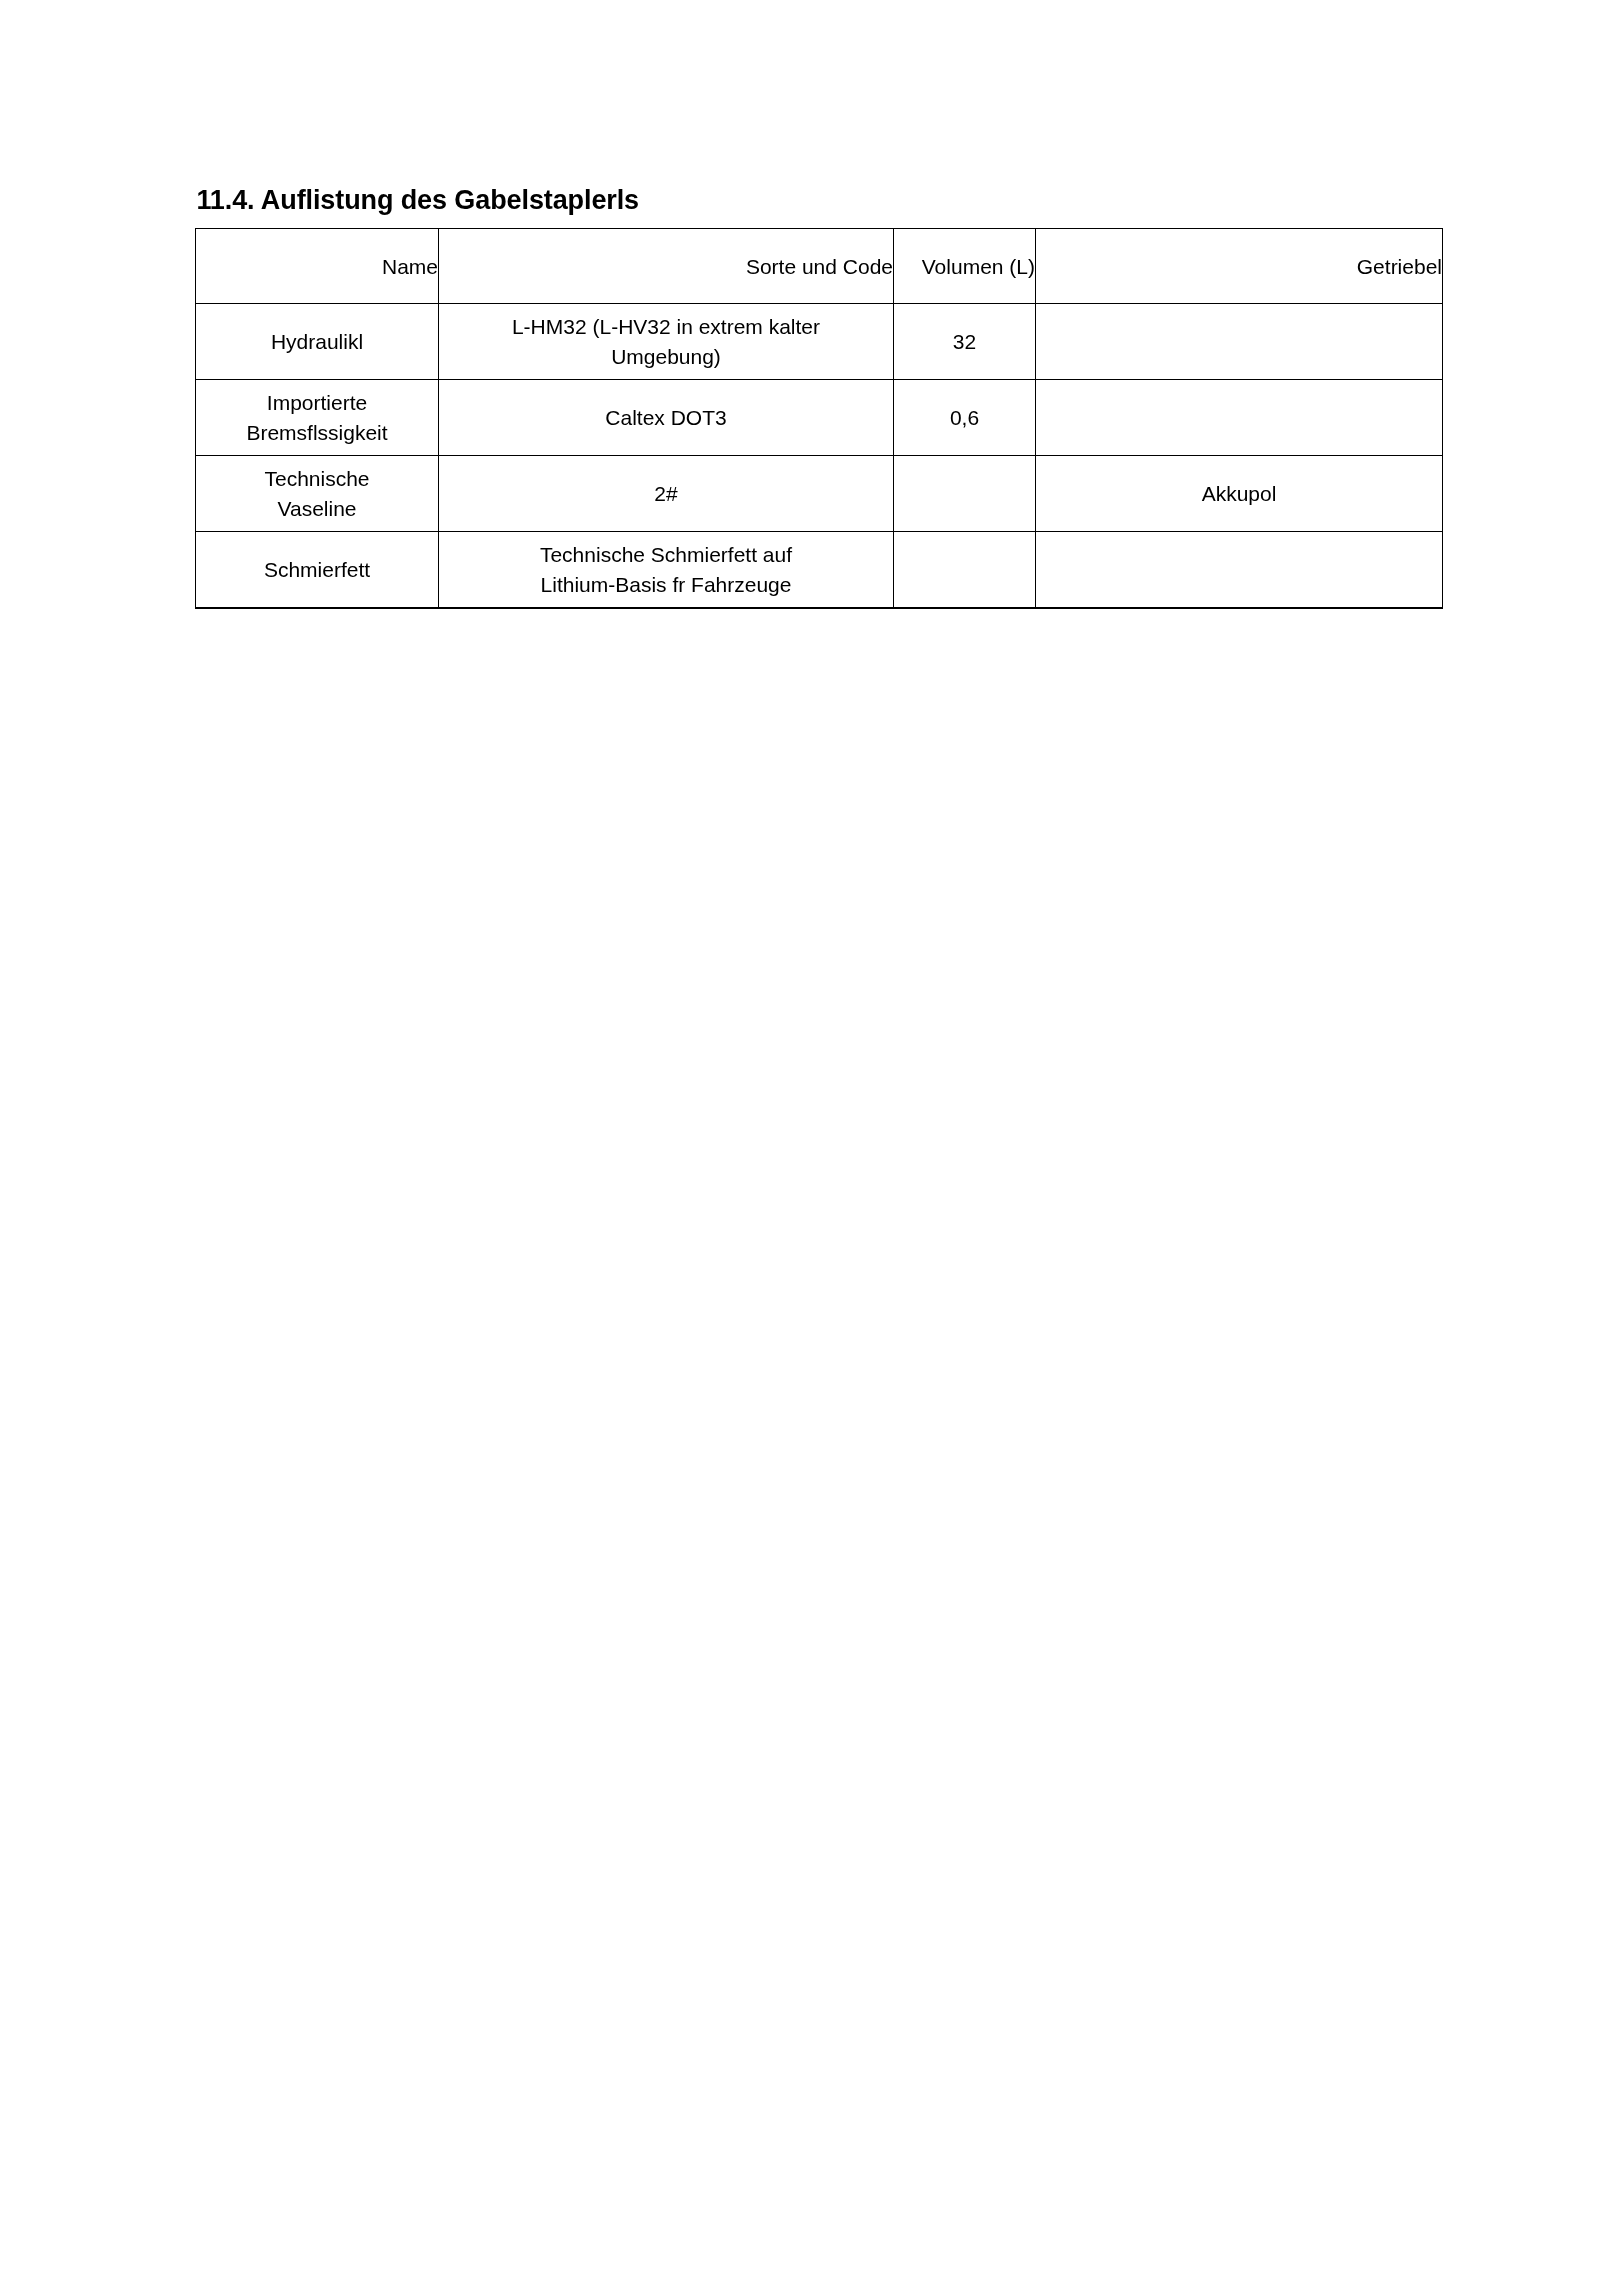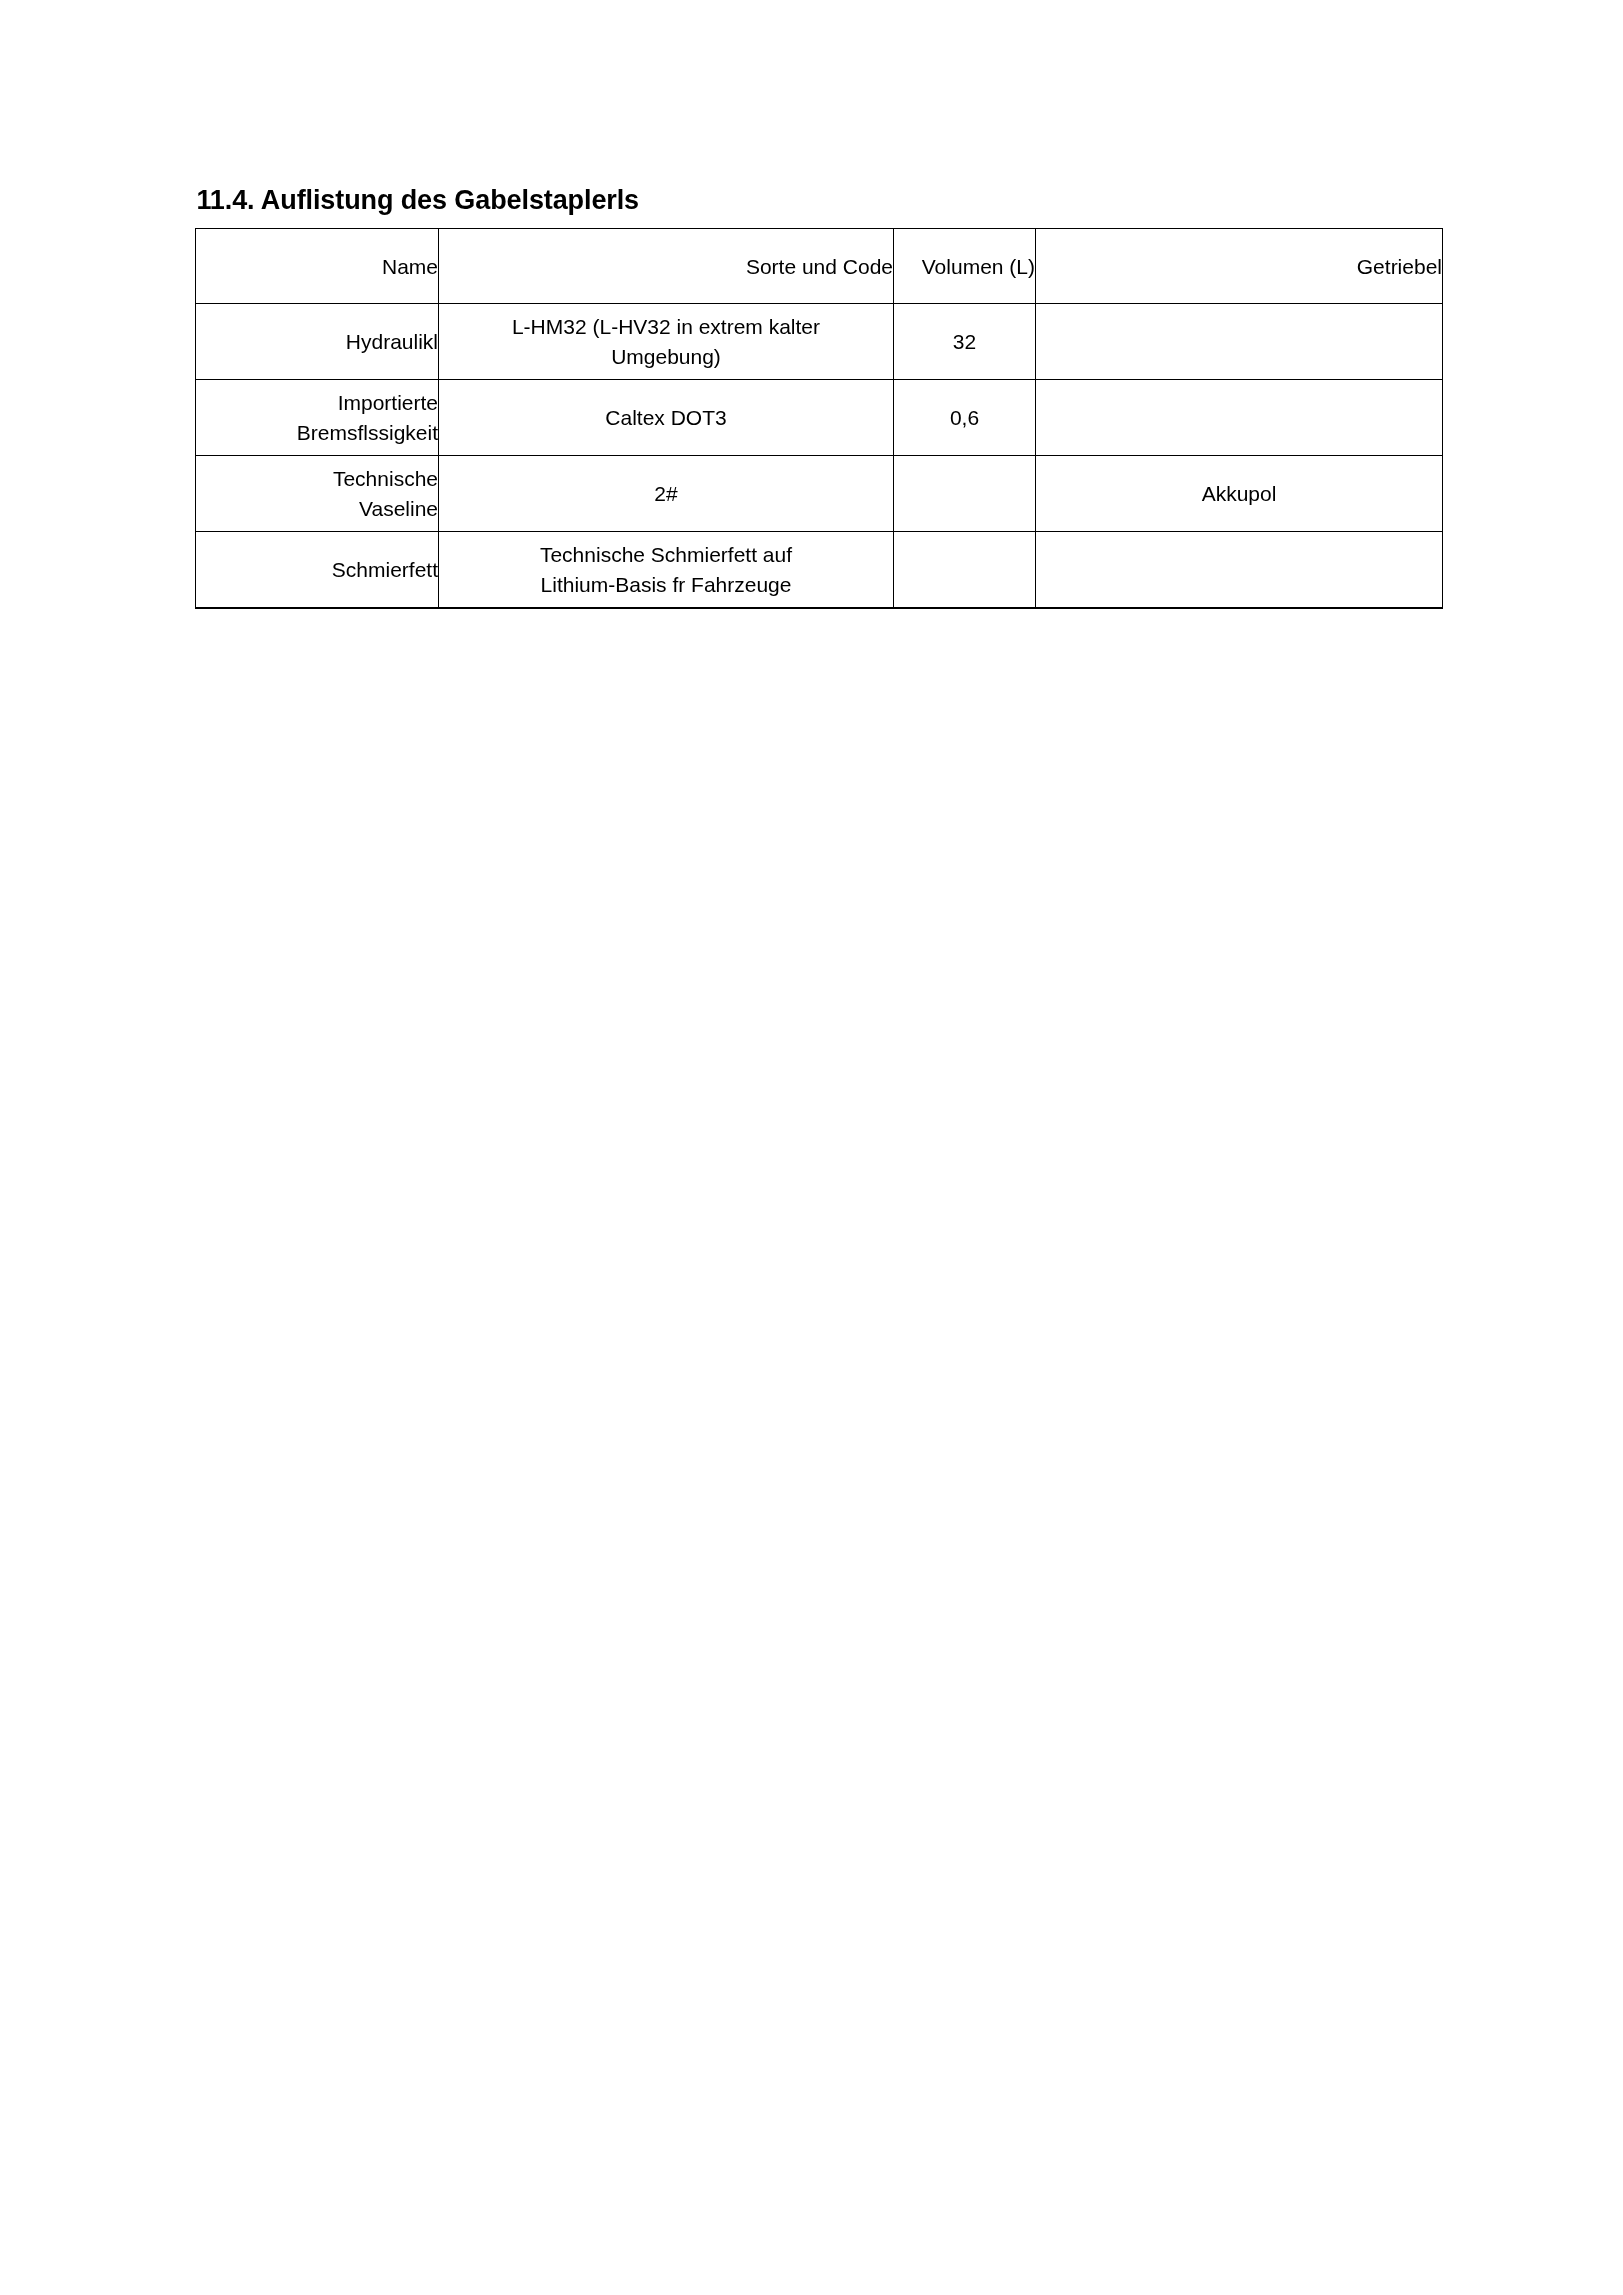--- a/index.html
+++ b/index.html
@@ -61,21 +61,21 @@
     font-size: 22px;
     border-top-width: 2.7px;
   }
   tbody tr td {
     height: 75px;
   }
   tbody tr:last-child td {
     border-bottom-width: 2.7px;
   }
   .cell-name {
-    text-align: right;
+    text-align: center;
     padding: 4.1px 8.2px 4.1px 12.3px;
   }
   .cell-center {
     text-align: center;
     padding: 4.1px 9.5px;
   }
   .cell-note {
     text-align: center;
     padding: 4.1px 8.2px 4.1px 12.3px;
   }

